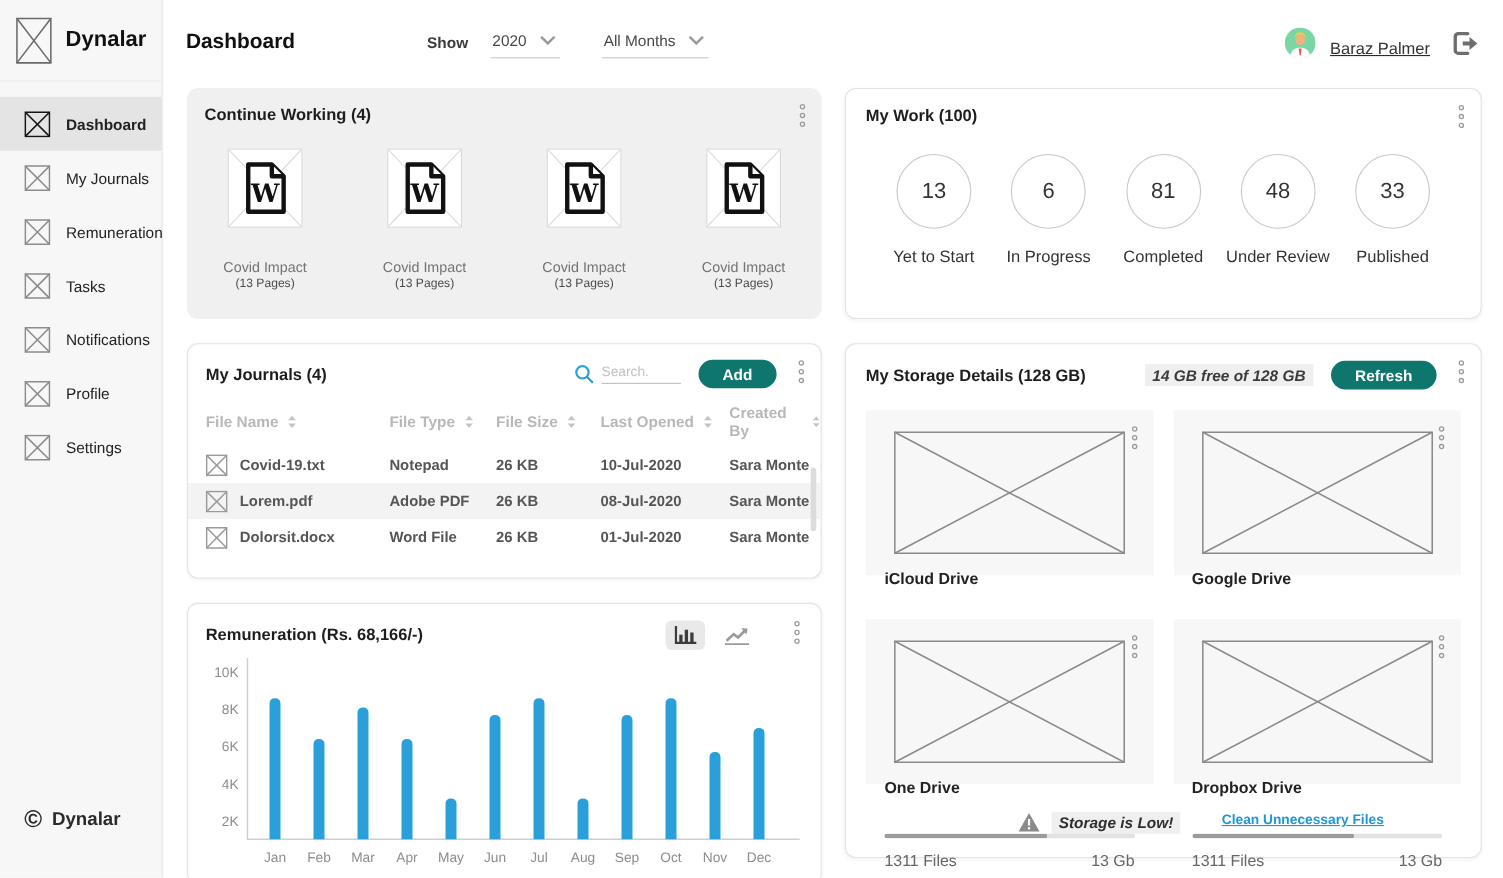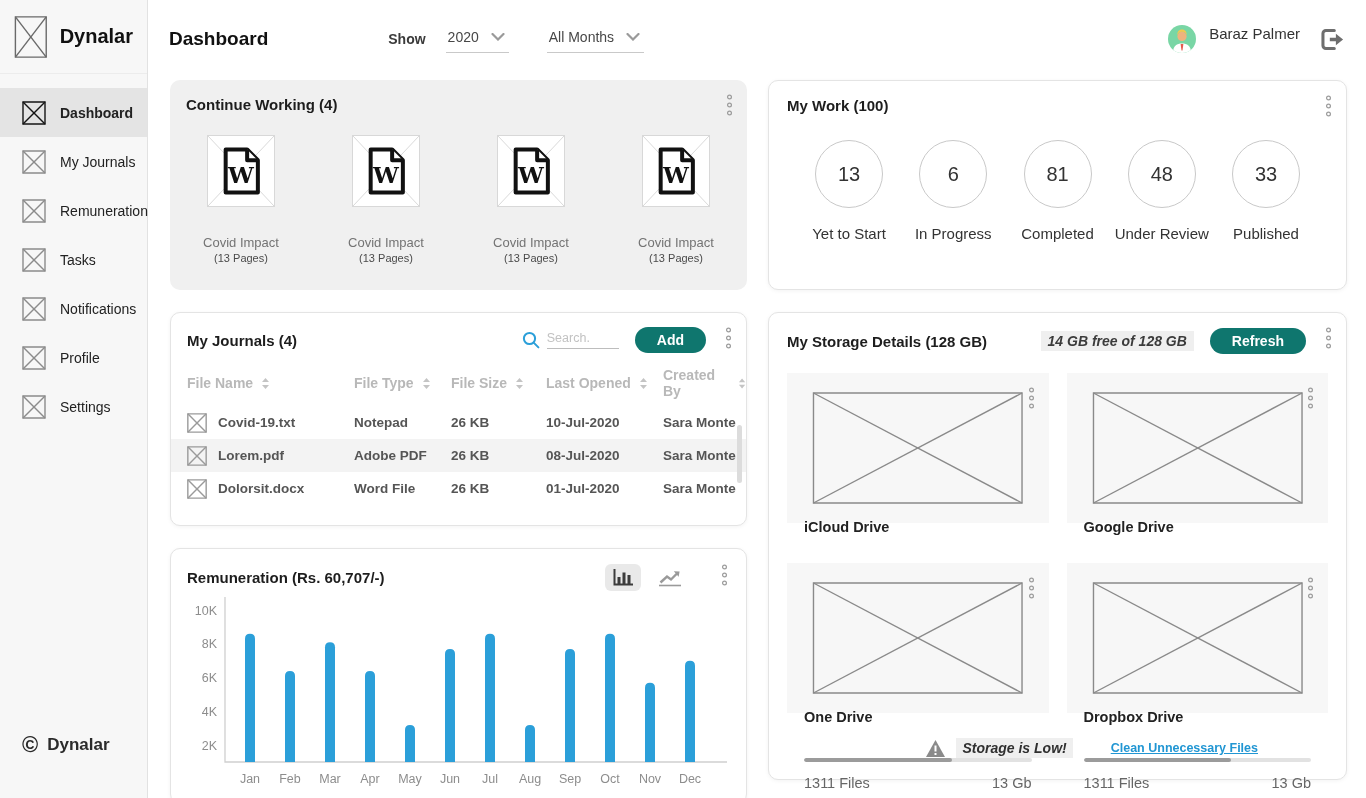--- a/index.html
+++ b/index.html
@@ -24,21 +24,21 @@
   svg.xbox { width:100%; height:100%; display:block; }
   svg.xbox rect, svg.xbox line { stroke:currentColor; fill:none; stroke-width:1.4; vector-effect:non-scaling-stroke; }
 
   
   .main { flex:1; position:relative; background:#fff; }
   .topbar { height:78px; display:flex; align-items:center; padding:0 21px; }
   .page-title { font-size:19px; font-weight:bold; color:#111; margin-right:120px; }
   .show-label { font-size:14px; font-weight:bold; color:#3a3a3a; margin-right:20px; }
   .dd { display:flex; align-items:center; gap:12px; border-bottom:1px solid #c9c9c9; padding:3px 4px 7px 2px; font-size:14px; color:#474747; cursor:pointer; }
   .dd + .dd { margin-left:38px; }
-  .user-area { margin-left:auto; display:flex; align-items:flex-start; gap:13px; }
+  .user-area { margin-left:auto; display:flex; align-items:flex-end; gap:13px;text-decoration:underline; }
   .user-name { font-size:15px; color:#333; }
   .logout { margin-left:18px; cursor:pointer; display:flex; }
 
   .content { display:flex; gap:21px; padding:2px 19px 0 22px; }
   .col-left { width:577px; flex:none; }
   .col-right { width:579px; flex:none; }
 
   .card { background:#fff; border:1px solid #e4e4e4; border-radius:10px; box-shadow:0 1px 4px rgba(0,0,0,.05); position:relative; margin-bottom:22px; }
   .card-title { font-size:15px; font-weight:bold; color:#1d1d1d; }
   .kebab { position:absolute; top:12px; right:12px; cursor:pointer; padding:2px; }
@@ -94,21 +94,21 @@
   .s-head { display:flex; align-items:center; padding-right:22px; }
   .free-text { margin-left:auto; font-style:italic; font-weight:600; font-size:14px; color:#3b3b3b; background:#efefef; padding:2px 7px; }
   .refresh-btn { margin-left:16px; }
   .drives { display:grid; grid-template-columns:1fr 1fr; gap:40px 18px; margin-top:19px; }
   .drive { background:#f7f7f7; height:150px; padding:15px 17px; position:relative; }
   .drive-icon { width:37px; height:37px; color:#8a8a8a; }
   .drive-name { margin-top:11px; font-size:14.5px; font-weight:bold; color:#222; }
   .pbar { margin-top:33px; height:4px; background:#e2e2e2; border-radius:2px; overflow:hidden; }
   .pfill { height:100%; background:#9b9b9b; border-radius:2px; }
   .drive-foot { display:flex; justify-content:space-between; margin-top:13px; font-size:14.5px; color:#666; }
-  .s-foot { display:flex; align-items:center; justify-content:flex-end; padding:25px 70px 0 0; }
+  .s-foot { display:flex; justify-content:flex-end; padding:25px 70px 0 0; }
   .warn-text { font-style:italic; font-weight:bold; font-size:14px; color:#2f2f2f; background:#efefef; padding:2px 6px; margin-left:10px; }
   .clean-link { margin-left:38px; color:#2196d3; font-size:12.5px; font-weight:bold; text-decoration:underline; cursor:pointer; }
 </style>
 </head>
 <body>
 
 <aside class="sidebar">
   <div class="logo-row">
     <span class="logo-box">
       <svg class="xbox" viewBox="0 0 24 24" preserveAspectRatio="none">
@@ -420,21 +420,21 @@
             <span>26 KB</span>
             <span>01-Jul-2020</span>
             <span>Sara Monte</span>
           </div>
         </div>
         <div class="t-scroll"></div>
       </section>
 
       <section class="card rem">
         <div class="r-head">
-          <span class="card-title">Remuneration (Rs. 60,707/-)</span>
+          <span class="card-title">Remuneration (Rs. 68,166/-)</span>
           <div class="r-tools">
             <span class="toggle sel">
               <svg width="22" height="19" viewBox="0 0 22 19">
                   <path d="M2.5 1 V16.5 H21" stroke="#3c3c3c" stroke-width="2" fill="none"></path>
                   <rect x="5.5" y="9" width="3" height="7.5" fill="#3c3c3c"></rect>
                   <rect x="10.5" y="4.5" width="3" height="12" fill="#3c3c3c"></rect>
                   <rect x="15.5" y="7" width="3" height="9.5" fill="#3c3c3c"></rect>
                 </svg>
             </span>
             <span class="toggle">

